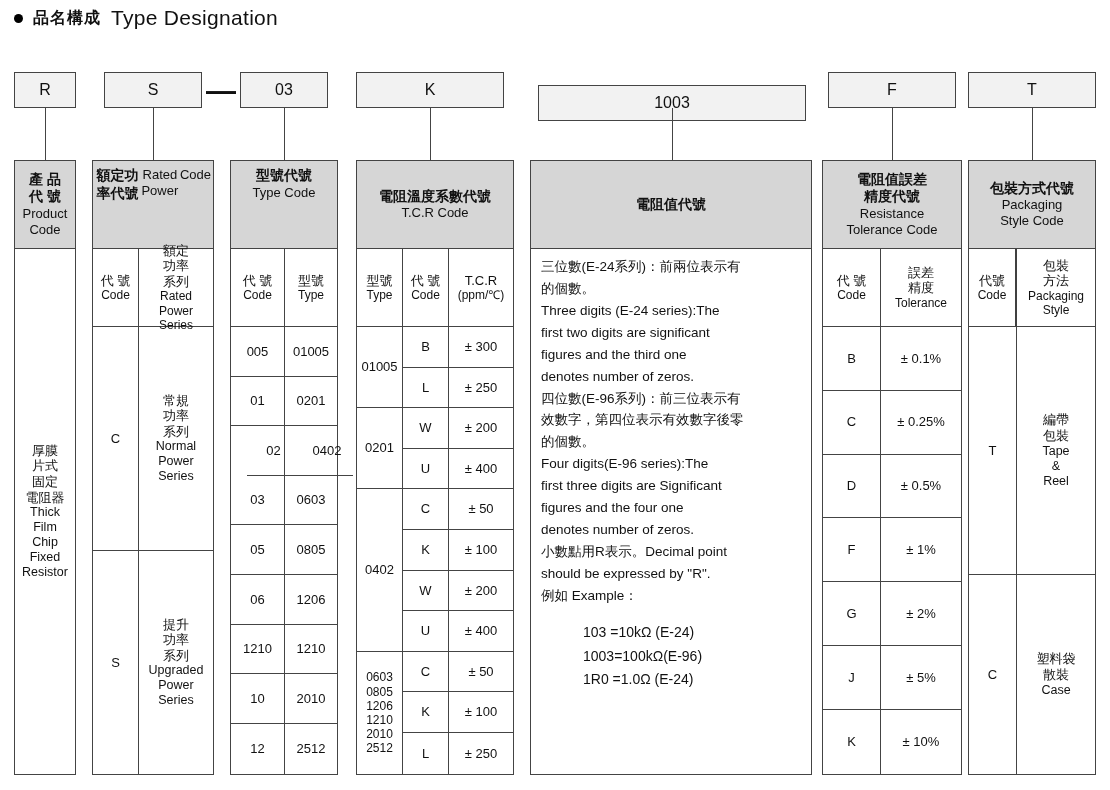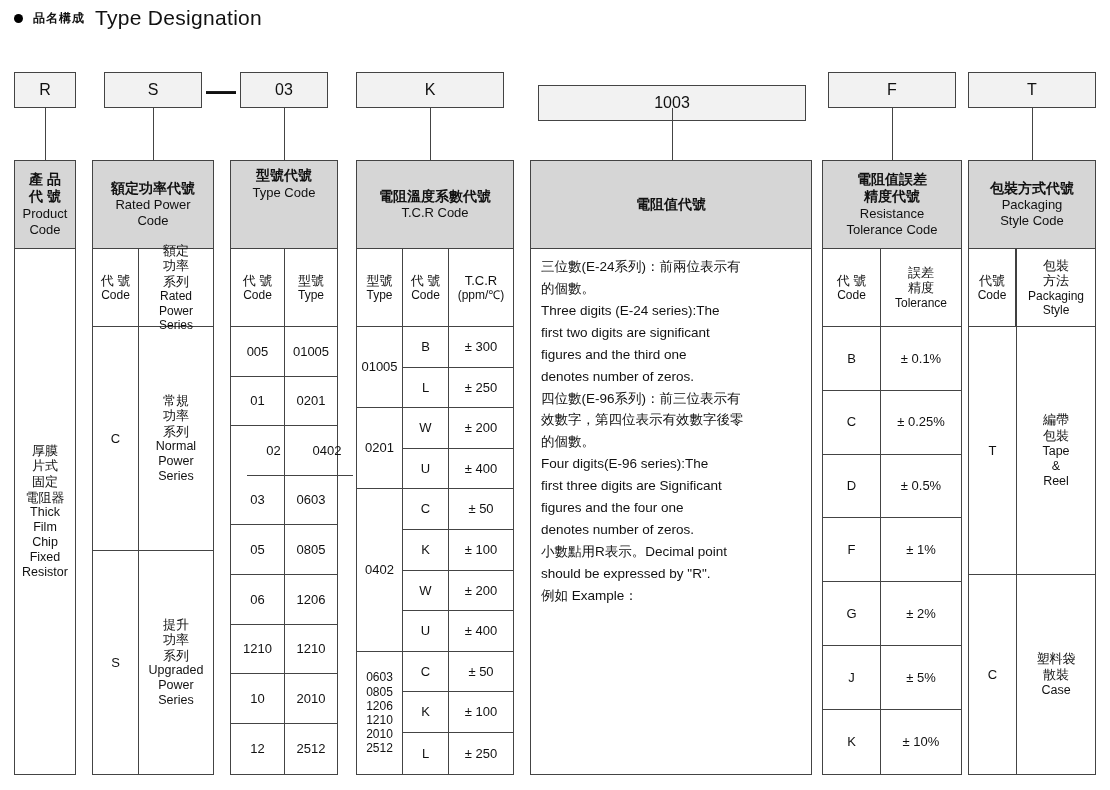--- a/index.html
+++ b/index.html
@@ -31,21 +31,21 @@
     gap: 10px;
   }
   .bullet {
     width: 9px;
     height: 9px;
     border-radius: 50%;
     background: #000;
     display: inline-block;
   }
   .title-cn {
-    font-size: 12px;
+    font-size: 16px;
     font-weight: bold;
     letter-spacing: 1px;
   }
   .title-en {
     font-size: 21px;
     letter-spacing: 0.3px;
   }
 
   
   .code-box {
@@ -187,21 +187,21 @@
       <span class="cn">電阻器</span>
       <span class="en">Thick</span>
       <span class="en">Film</span>
       <span class="en">Chip</span>
       <span class="en">Fixed</span>
       <span class="en">Resistor</span>
     </div>
   </div>
 
   <div class="col" style="left:92px; top:160px; width:122px; height:615px;">
-    <div class="col-head" style="height:88px; display:flex; flex-direction:column; justify-content:center;">
+    <div class="col-head" style="height:88px; display:flex; justify-content:center;">
       <span class="cn">額定功率代號</span>
       <span class="en">Rated Power</span>
       <span class="en">Code</span>
     </div>
 
     <div style="position:relative; height:78px; border-bottom:1px solid #444; box-sizing:border-box;">
       <div class="subhead" style="position:absolute; left:0; top:0; width:46px; height:100%; border-bottom:none; border-right:1px solid #444; display:flex; flex-direction:column; justify-content:center;">
         <span class="cn">代 號</span>
         <span class="en">Code</span>
       </div>
@@ -375,20 +375,25 @@
       <p>四位數(E-96系列)：前三位表示有</p>
       <p>效數字，第四位表示有效數字後零</p>
       <p>的個數。</p>
       <p>Four digits(E-96 series):The</p>
       <p>first three digits are Significant</p>
       <p>figures and the four one</p>
       <p>denotes number of zeros.</p>
       <p>小數點用R表示。Decimal point</p>
       <p>should be expressed by "R".</p>
       <p>例如 Example：</p>
+      <div class="examples">
+        <div>103   =10kΩ  (E-24)</div>
+        <div>1003=100kΩ(E-96)</div>
+        <div>1R0  =1.0Ω   (E-24)</div>
+      </div>
     </div>
   </div>
 
   <div class="col" style="left:822px; top:160px; width:140px; height:615px;">
     <div class="col-head" style="height:88px; display:flex; flex-direction:column; justify-content:center;">
       <span class="cn">電阻值誤差</span>
       <span class="cn">精度代號</span>
       <span class="en">Resistance</span>
       <span class="en">Tolerance Code</span>
     </div>

